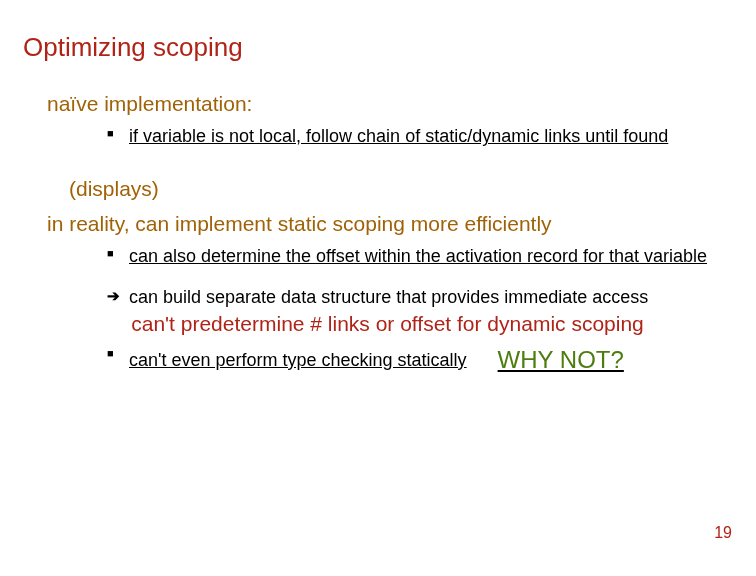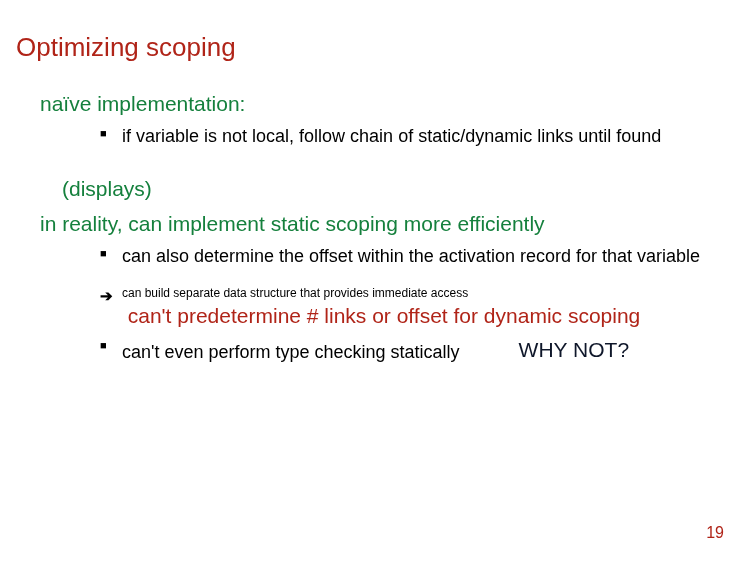--- a/index.html
+++ b/index.html
@@ -7,90 +7,91 @@
   body {
     font-family: Arial, Helvetica, sans-serif;
     background: #fff;
     color: #000;
     position: relative;
     overflow: hidden;
   }
   .slide {
     width: 756px;
     height: 556px;
-    padding: 32px 28px 20px 16px;
+    padding: 32px 28px 20px 23px;
     position: relative;
   }
   .title {
     font-size: 26px;
     color: #b02418;
     font-weight: 400;
     margin-bottom: 28px;
   }
   .body-text {
     font-size: 21px;
-    color: #15803d;
+    color: #a16207;
     line-height: 1.25;
   }
   .para { margin-left: 24px; margin-bottom: 8px; }
   .para-indent { margin-left: 24px; padding-left: 22px; margin-bottom: 8px; }
   .alt-color { color: #b02418; text-align: center; }
   ul.bullets {
     list-style: none;
     margin-left: 84px;
     margin-right: 20px;
     margin-bottom: 28px;
   }
   ul.bullets li {
     position: relative;
     font-size: 18px;
     line-height: 1.28;
     padding-left: 22px;
     margin-bottom: 4px;
+    text-decoration: underline;
   }
   ul.bullets li::before {
     content: "■";
     position: absolute;
     left: 0;
     top: 1px;
     font-size: 11px;
     color: #000;
   }
   .arrow-line {
     margin-left: 84px;
     margin-right: 20px;
-    font-size: 12px;
+    font-size: 18px;
     line-height: 1.28;
     padding-left: 22px;
     position: relative;
     margin-top: 18px;
     margin-bottom: 2px;
   }
   .arrow-line::before {
     content: "➔";
     position: absolute;
     left: 0;
     top: 0;
     font-size: 15px;
     color: #000;
     font-weight: bold;
   }
   .whynot {
-    color: #0f172a;
-    font-size: 21px;
+    color: #4d7c0f;
+    font-size: 24px;
   }
   .last-row {
     display: flex;
-    align-items: flex-end;
-    gap: 59px;
+    align-items: center;
+    gap: 31px;
   }
   .last-row .bullet-text { flex: 0 0 auto; }
   .page-num {
     position: absolute;
-    right: 32px;
+    right: 24px;
     bottom: 14px;
     font-size: 16px;
     color: #b02418;
   }
 </style>
 </head>
 <body>
 
 <div class="slide">
 

